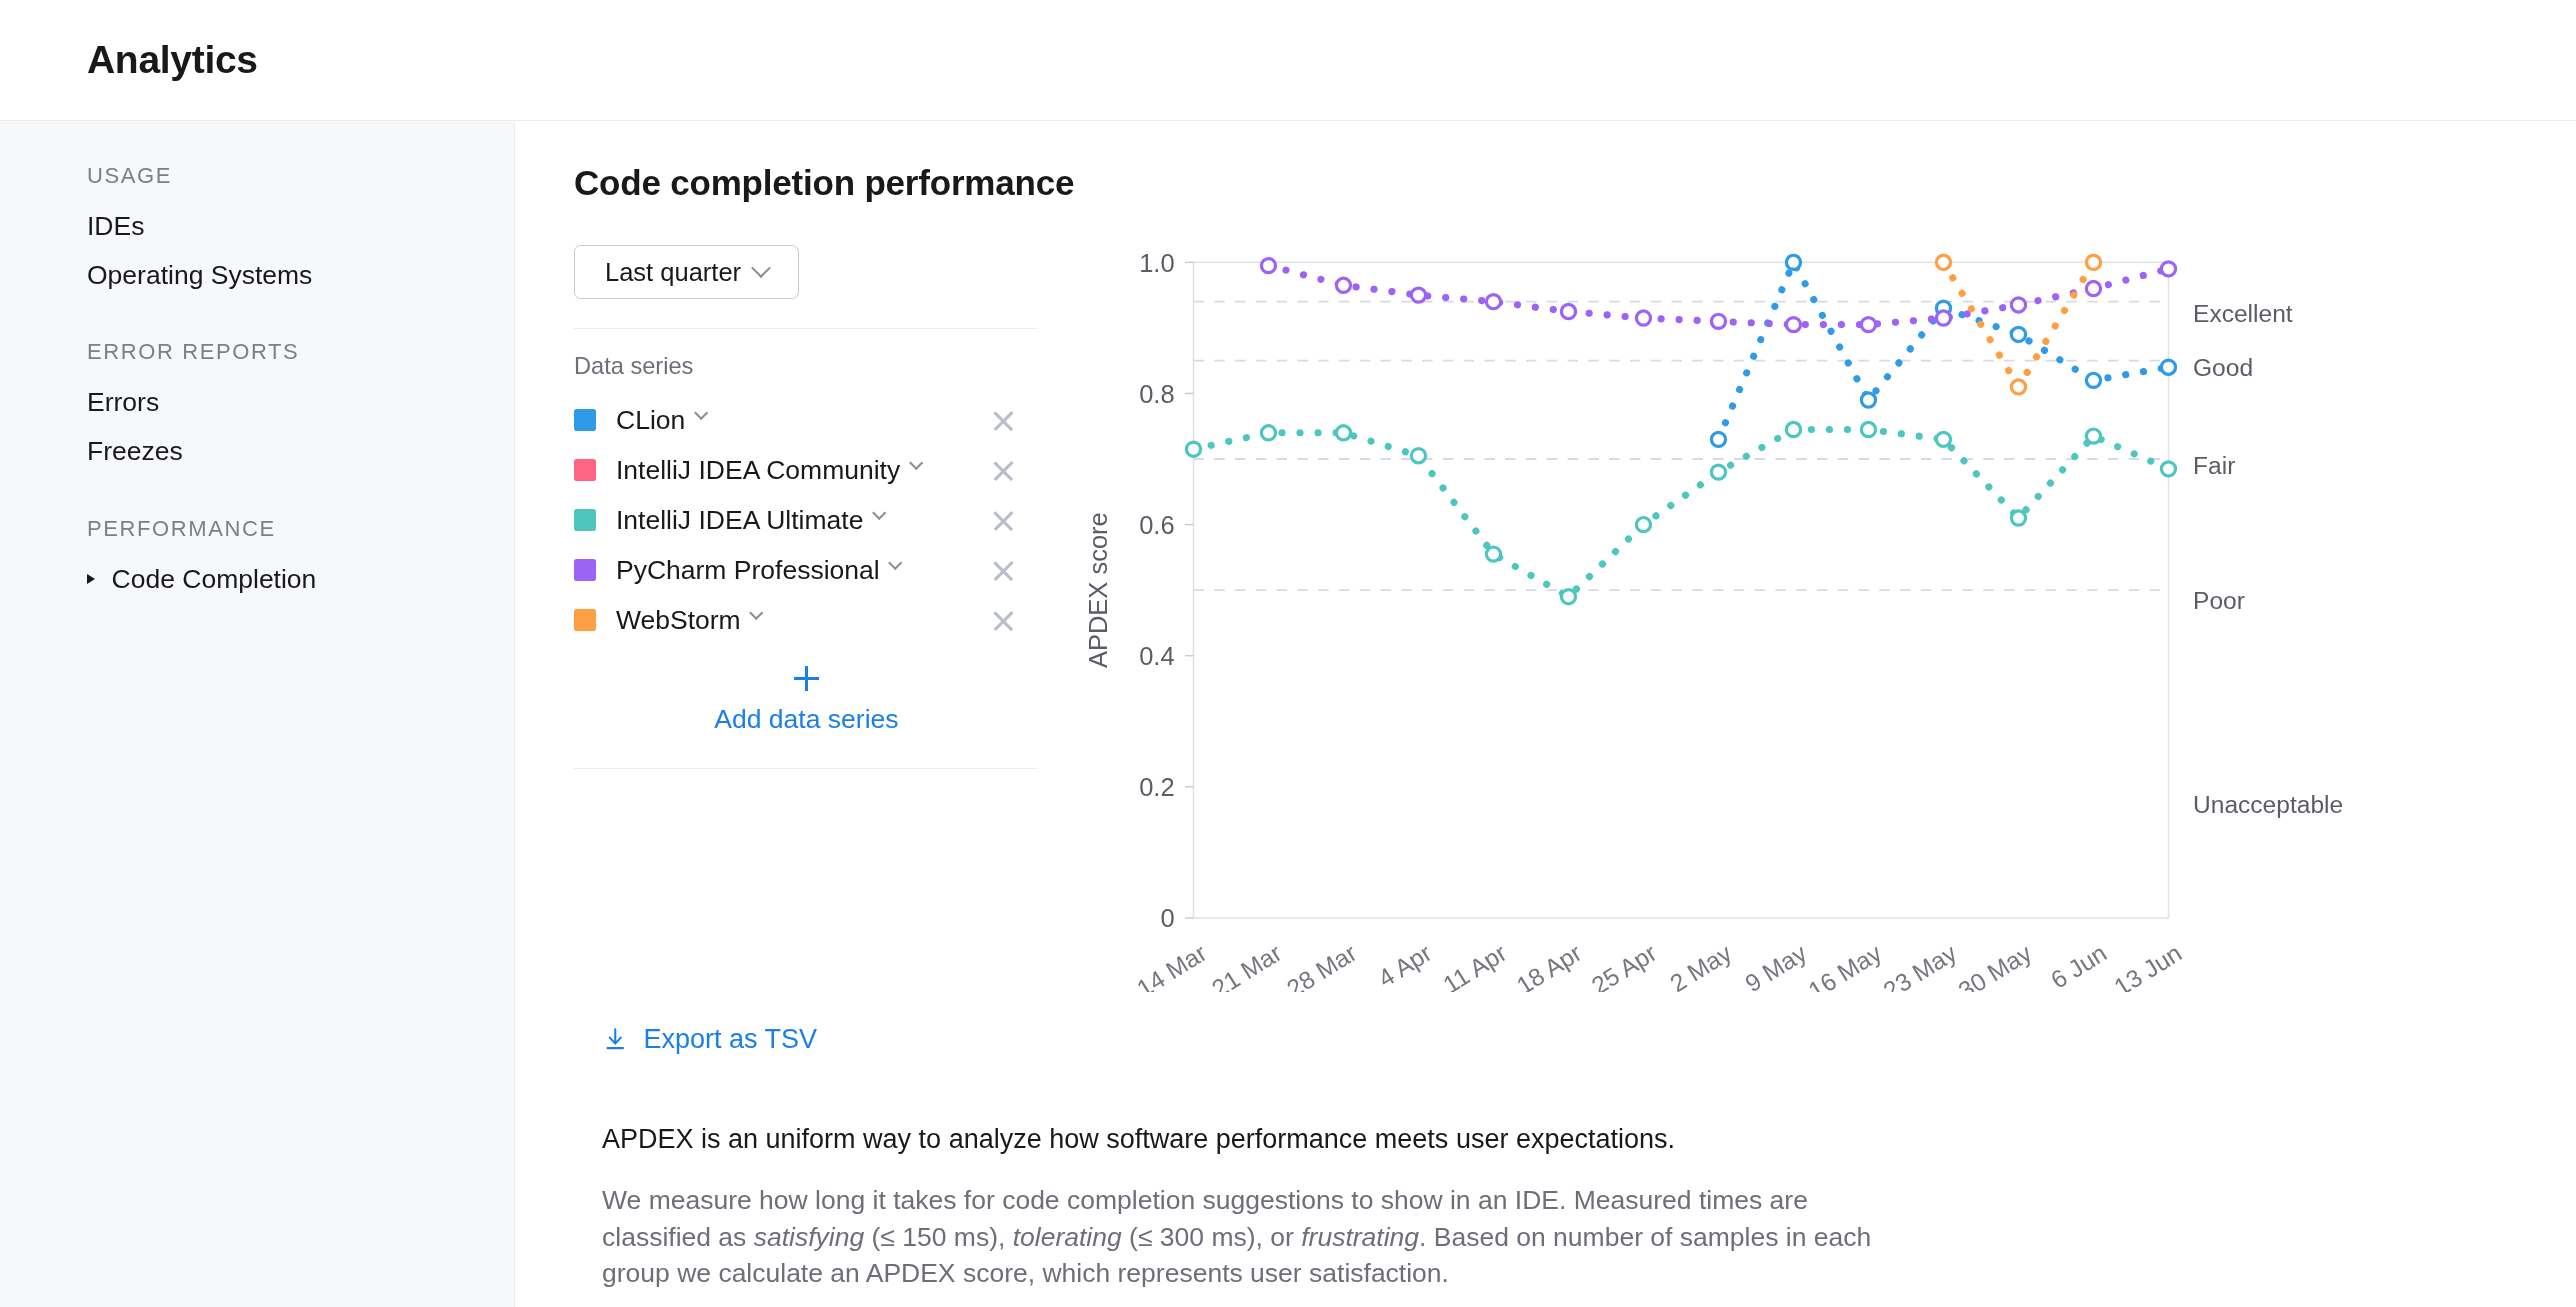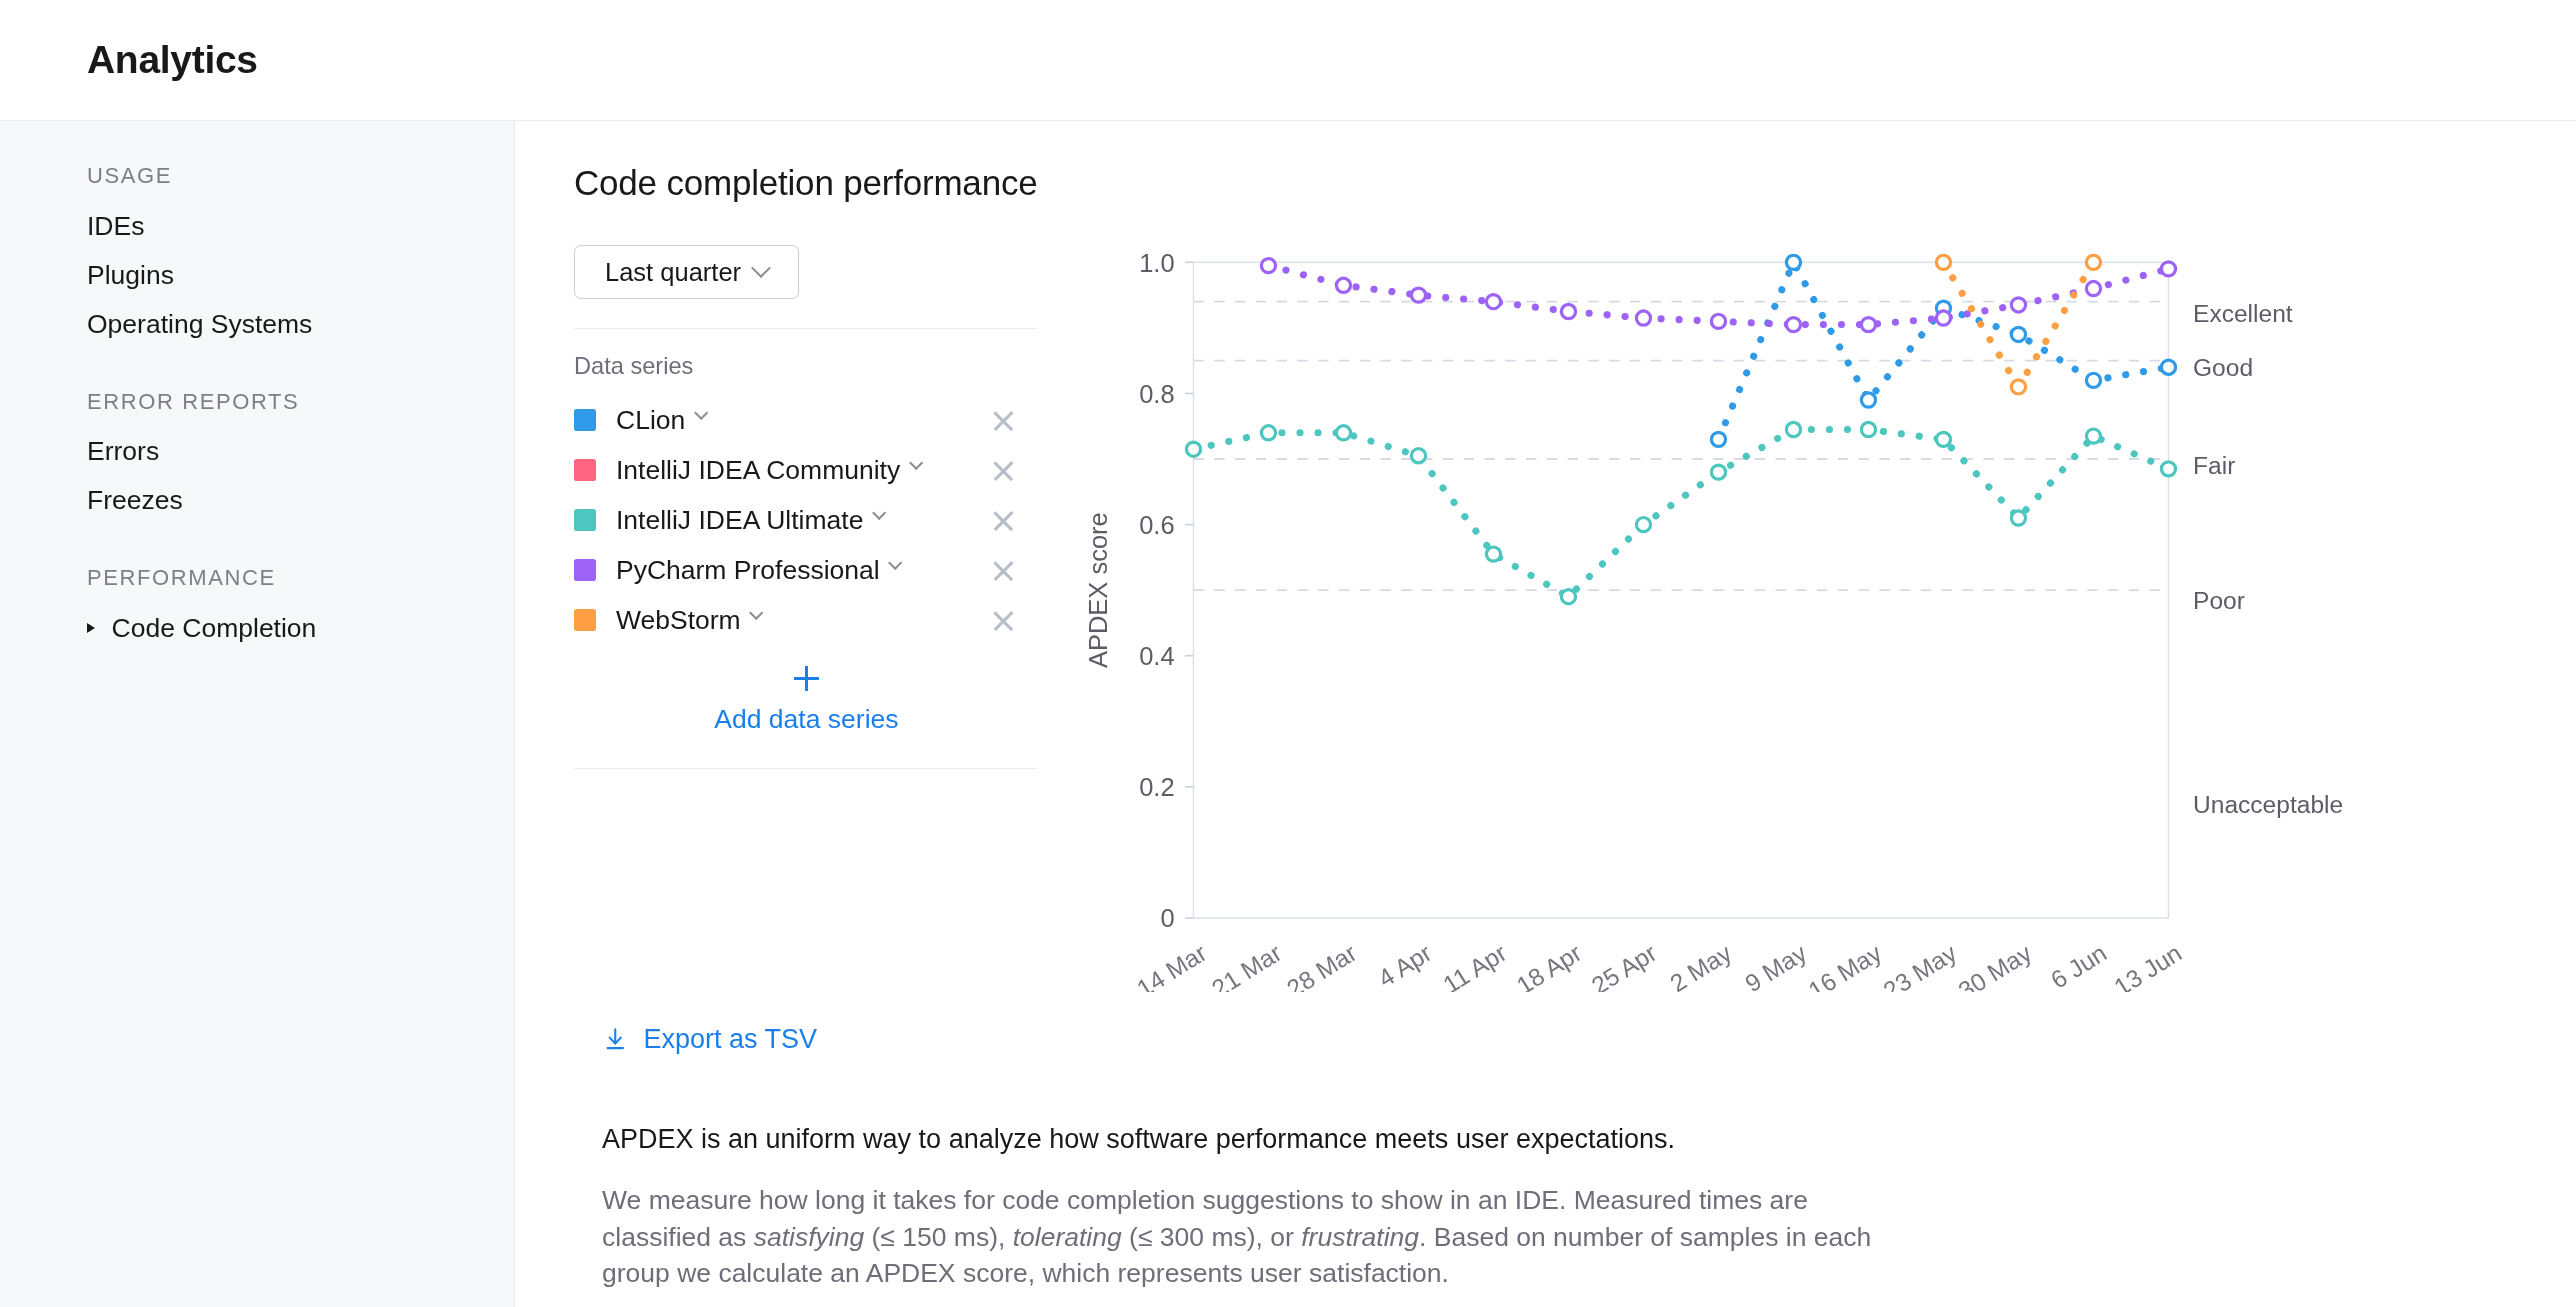--- a/index.html
+++ b/index.html
@@ -46,21 +46,21 @@
   .nav-item .caret {
     position:absolute; left:0; top:50%; transform:translateY(-50%);
     width:0; height:0;
     border-left: 8.5px solid #19191C;
     border-top: 5.7px solid transparent;
     border-bottom: 5.7px solid transparent;
   }
 
   
   .main { flex:1; padding: 42px 0 0 59px; position:relative; }
-  .page-title { font-size:35px; font-weight:400; letter-spacing:-0.2px; margin:0 0 42px 0; color:#19191C; }
+  .page-title { font-size:35px; font-weight:700; letter-spacing:-0.2px; margin:0 0 42px 0; color:#19191C; }
 
   .content-row { display:flex; align-items:flex-start; }
 
   
   .controls { width: 463px; flex:0 0 463px; }
   .select-btn {
     display:inline-flex; align-items:center; gap:13.2px;
     height: 54px; padding: 0 30px;
     border:0.9px solid #C9CCD6; border-radius:6.6px; background:#fff;
     font-size:25.5px; color:#19191C; cursor:pointer;
@@ -120,21 +120,20 @@
 <div class="topbar">
   <div class="app-title">Analytics</div>
 </div>
 
 <div class="shell">
 
   <nav class="sidebar" id="sidebar">
       <div class="nav-section">
         <div class="nav-section-title">USAGE</div>
         <div class="nav-item"><span>IDEs</span></div>
-        <div class="nav-item"><span>Plugins</span></div>
         <div class="nav-item"><span>Operating Systems</span></div>
       </div>
       <div class="nav-section">
         <div class="nav-section-title">ERROR REPORTS</div>
         <div class="nav-item"><span>Errors</span></div>
         <div class="nav-item"><span>Freezes</span></div>
       </div>
       <div class="nav-section">
         <div class="nav-section-title">PERFORMANCE</div>
         <div class="nav-item expandable"><span class="caret"></span><span>Code Completion</span></div>

